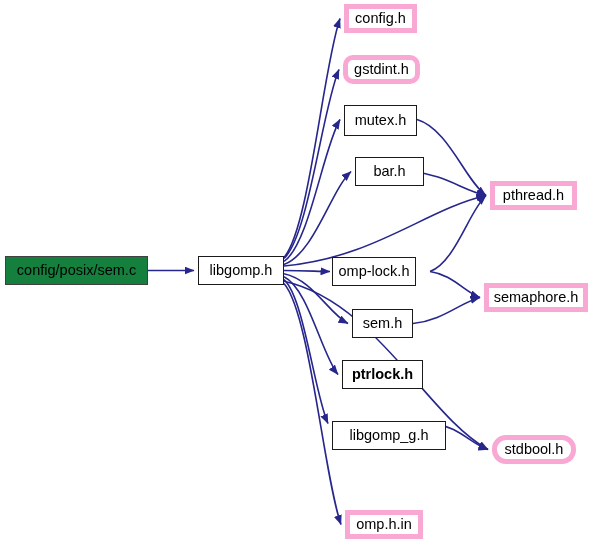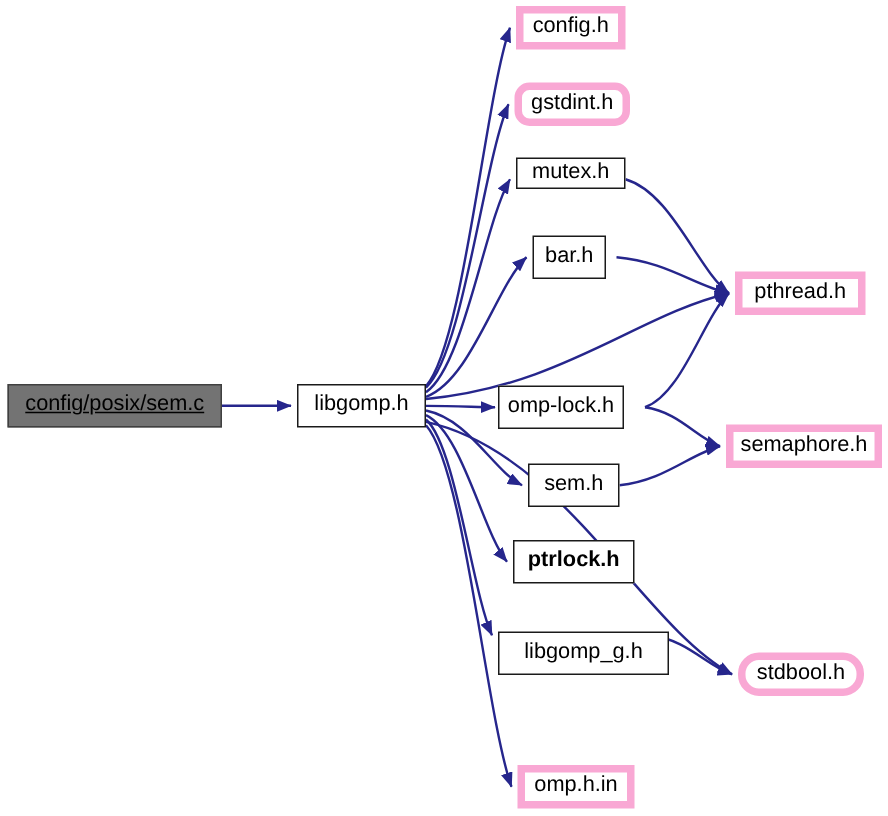--- a/index.html
+++ b/index.html
@@ -28,23 +28,22 @@
     color:#000000;
     line-height:1;
     white-space:nowrap;
     letter-spacing:0px;
     z-index:5;
   }
   .node-box.strong{
     border:1.6px solid #1a1a1a;
   }
   .node-box.root{
-    background:#737373;
+    background:#15803d;
     border:1.6px solid #404040;
-    text-decoration:underline;
   }
   .node-label{
     pointer-events:none;
     transform:translateY(-0.5px);
   }
 </style>
 </head>
 <body>
 
 <svg id="graph" viewBox="0 0 592 544" width="592" height="544" xmlns="http://www.w3.org/2000/svg">
@@ -82,24 +81,24 @@
     </div>
     <div class="node-box strong" style="left: 198px; top: 256px; width: 86px; height: 29px;">
       <span class="node-label">libgomp.h</span>
     </div>
     <div class="node-box" style="left: 344px; top: 4px; width: 73px; height: 29px;">
       <span class="node-label">config.h</span>
     </div>
     <div class="node-box" style="left: 343px; top: 55px; width: 77px; height: 29px; border-radius: 10px;">
       <span class="node-label">gstdint.h</span>
     </div>
-    <div class="node-box strong" style="left: 344px; top: 105px; width: 73px; height: 21px;">
+    <div class="node-box strong" style="left: 344px; top: 105px; width: 73px; height: 31px;">
       <span class="node-label">mutex.h</span>
     </div>
-    <div class="node-box strong" style="left: 355px; top: 157px; width: 49px; height: 29px;">
+    <div class="node-box strong" style="left: 355px; top: 157px; width: 69px; height: 29px;">
       <span class="node-label">bar.h</span>
     </div>
     <div class="node-box" style="left: 490px; top: 181px; width: 87px; height: 29px; text-align: right;">
       <span class="node-label">pthread.h</span>
     </div>
     <div class="node-box strong" style="left: 332px; top: 257px; width: 84px; height: 29px;">
       <span class="node-label">omp-lock.h</span>
     </div>
     <div class="node-box" style="left: 484px; top: 283px; width: 104px; height: 29px;">
       <span class="node-label">semaphore.h</span>

